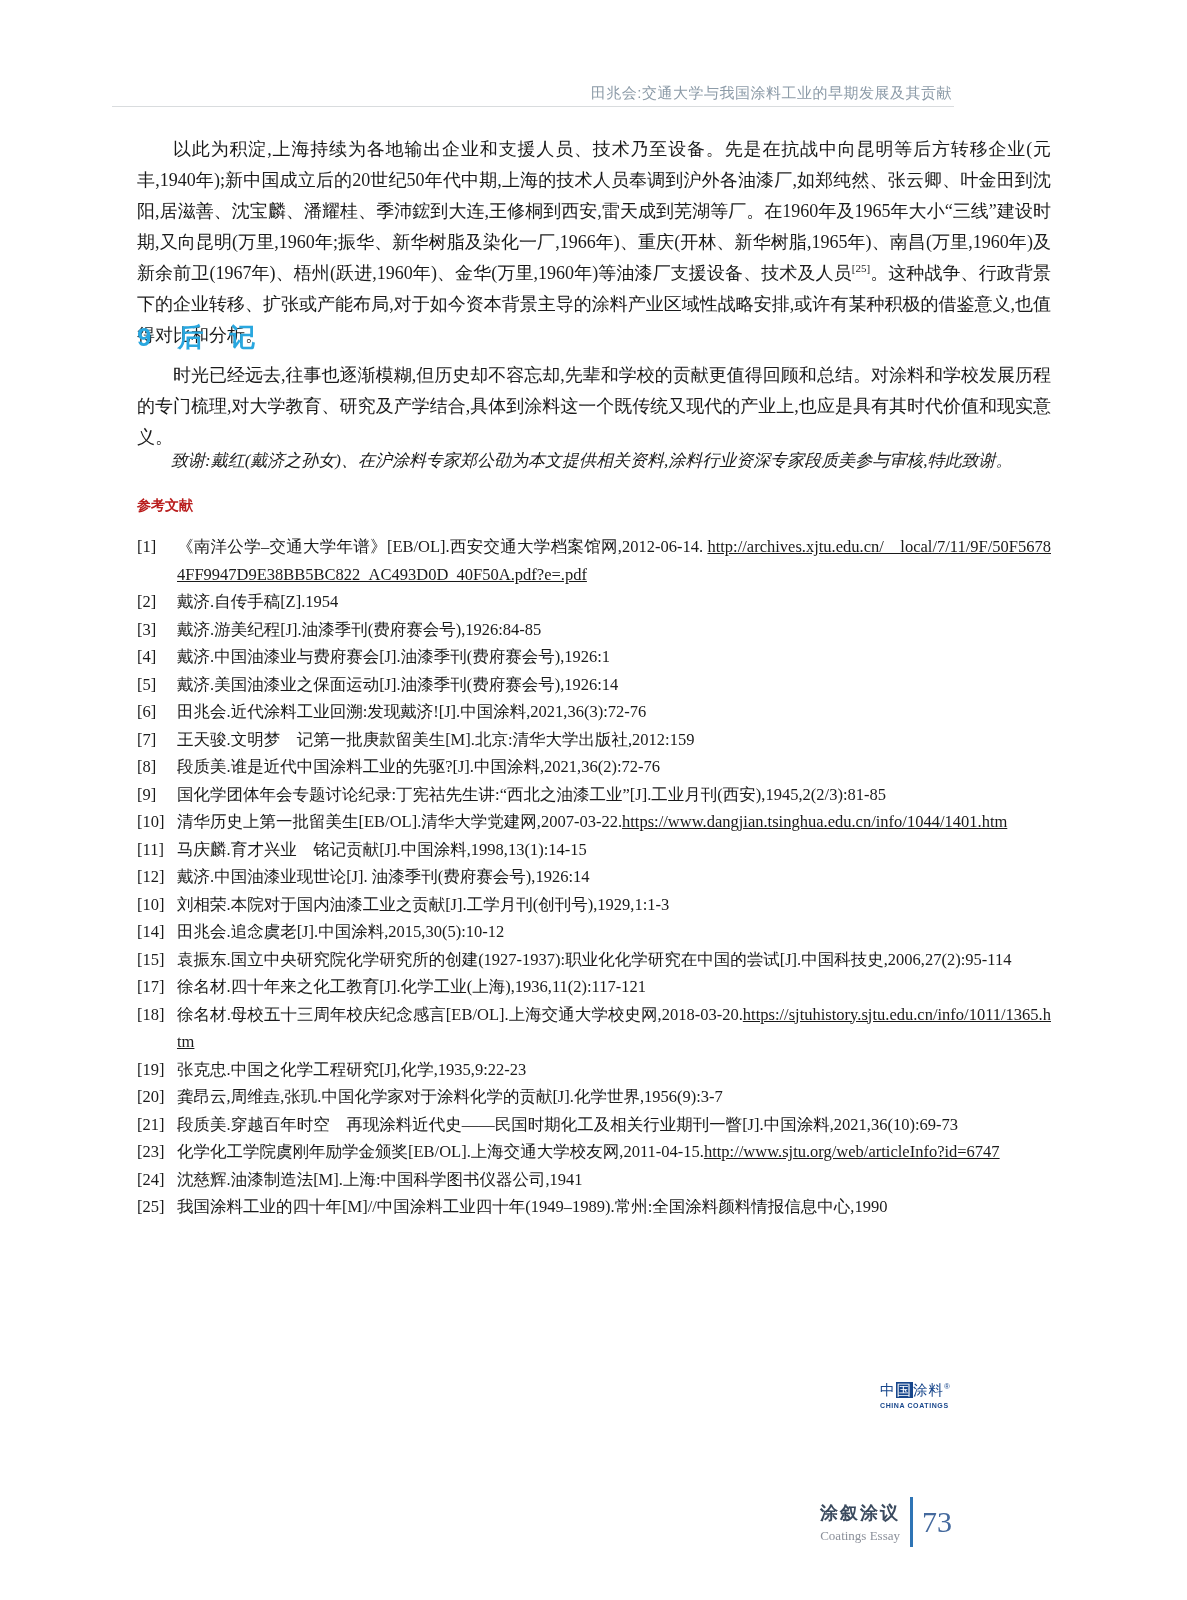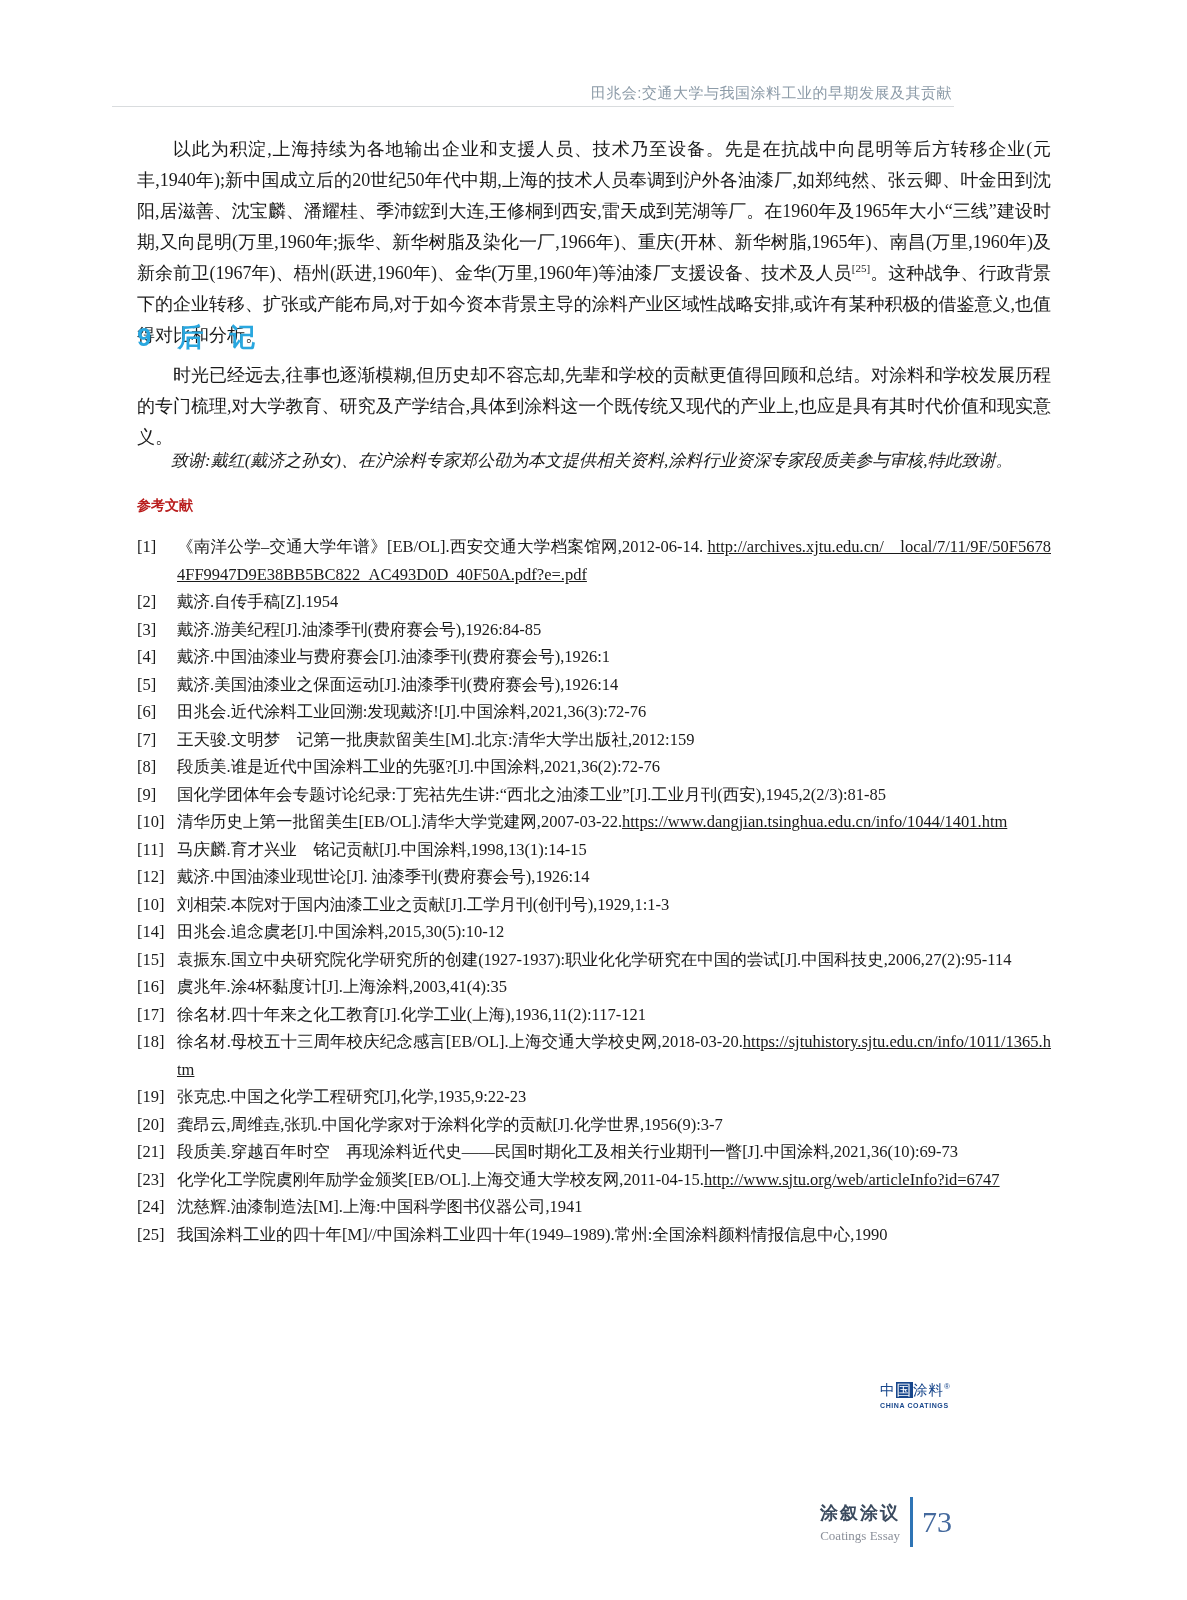--- a/index.html
+++ b/index.html
@@ -123,24 +123,20 @@
     <div class="ref-item">
       <span class="ref-num">[14]</span>
       <span class="ref-text"><span>田兆会.追念虞老[J].中国涂料,2015,30(5):10-12</span></span>
     </div>
 
     <div class="ref-item">
       <span class="ref-num">[15]</span>
       <span class="ref-text"><span>袁振东.国立中央研究院化学研究所的创建(1927-1937):职业化化学研究在中国的尝试[J].中国科技史,2006,27(2):95-114</span></span>
     </div>
 
-    <div class="ref-item">
-      <span class="ref-num">[16]</span>
-      <span class="ref-text"><span>虞兆年.涂4杯黏度计[J].上海涂料,2003,41(4):35</span></span>
-    </div>
 
     <div class="ref-item">
       <span class="ref-num">[17]</span>
       <span class="ref-text"><span>徐名材.四十年来之化工教育[J].化学工业(上海),1936,11(2):117-121</span></span>
     </div>
 
     <div class="ref-item">
       <span class="ref-num">[18]</span>
       <span class="ref-text"><span>徐名材.母校五十三周年校庆纪念感言[EB/OL].上海交通大学校史网,2018-03-20.</span><span class="u">https://sjtuhistory.sjtu.edu.cn/info/1011/1365.htm</span></span>
     </div>

